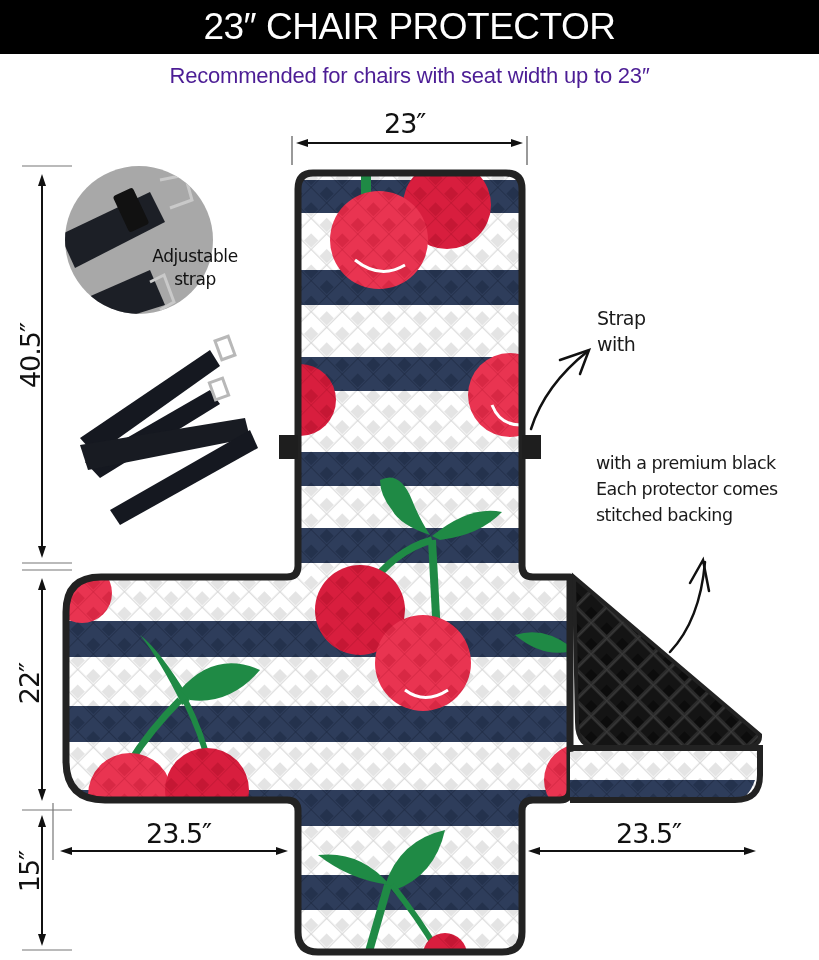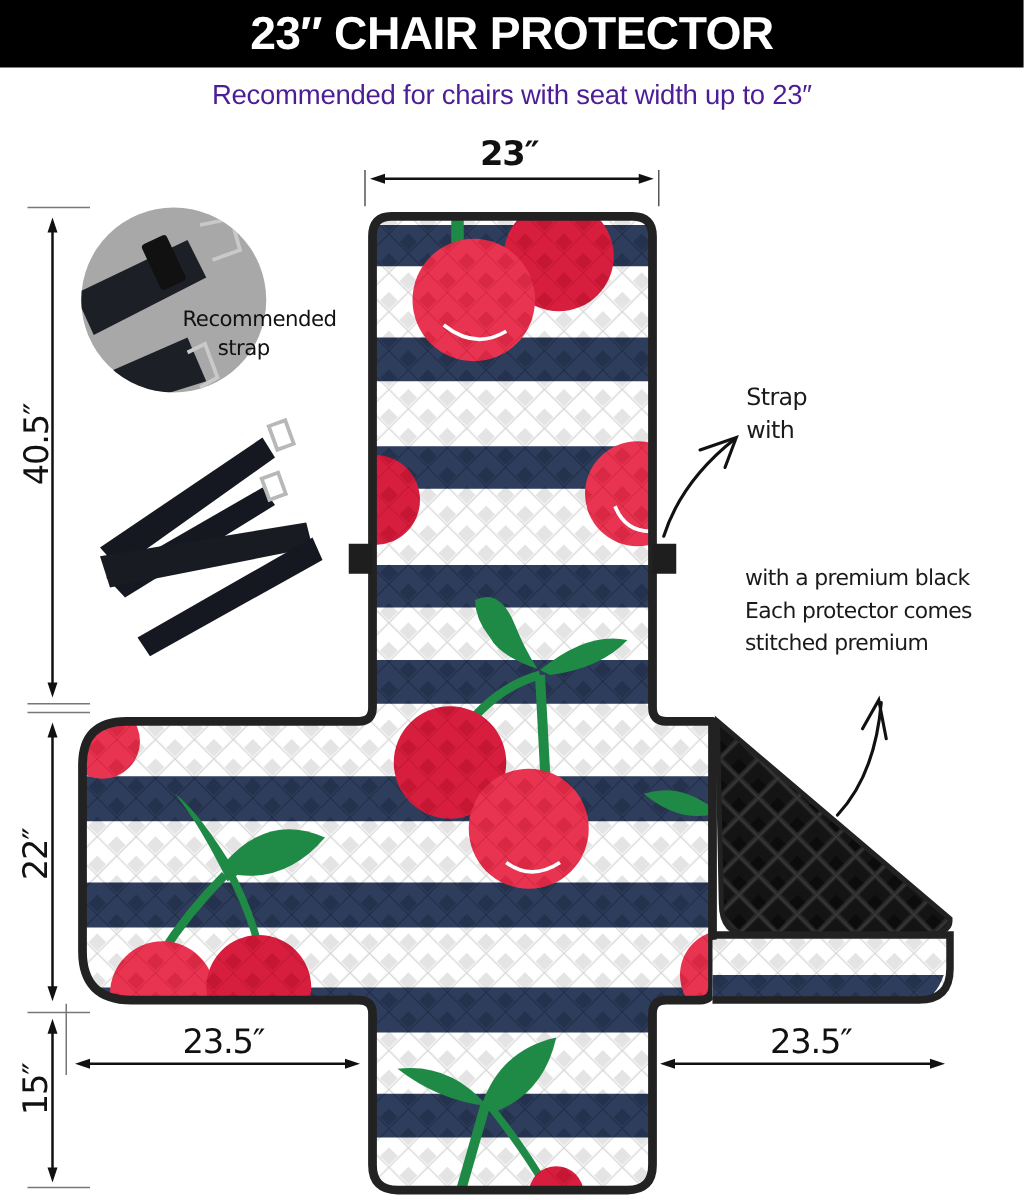--- a/index.html
+++ b/index.html
@@ -3,21 +3,21 @@
 <meta charset="utf-8">
 <style>
   * { box-sizing: border-box; margin: 0; padding: 0; }
   html, body { width: 819px; height: 960px; background: #ffffff; overflow: hidden; }
   body { position: relative; font-family: "Liberation Sans", "DejaVu Sans", sans-serif; color: #111; }
 
   .title-bar {
     position: absolute; left: 0; top: 0; width: 819px; height: 54px;
     background: #000; color: #fff;
     display: flex; align-items: center; justify-content: center;
-    font-weight: bold; font-size: 37px; letter-spacing: -0.5px;
+    font-weight: normal; font-size: 37px; letter-spacing: -0.5px;
     font-family: "Liberation Sans", sans-serif;
   }
   .subtitle {
     position: absolute; left: 0; top: 63px; width: 819px; text-align: center;
     font-size: 22px; color: #4c1d95; letter-spacing: -0.2px;
   }
 
   .dim-label {
     position: absolute; font-size: 27px; color: #111; white-space: nowrap;
     font-family: "DejaVu Sans", sans-serif; font-weight: normal; letter-spacing: -1px;
@@ -235,34 +235,34 @@
   <g>
     <path d="M 80 438 L 210 350 L 220 366 L 95 455 Z" fill="#151820"></path>
     <path d="M 85 462 L 210 390 L 220 404 L 100 478 Z" fill="#151820"></path>
     <path d="M 80 445 L 245 418 L 250 438 L 88 470 Z" fill="#181b22"></path>
     <path d="M 110 510 L 250 430 L 258 448 L 120 525 Z" fill="#151820"></path>
     <rect x="218" y="338" width="14" height="20" fill="none" stroke="#b8b8b8" stroke-width="3" transform="rotate(-20 225 348)"></rect>
     <rect x="212" y="380" width="14" height="18" fill="none" stroke="#b8b8b8" stroke-width="3" transform="rotate(-20 219 389)"></rect>
   </g>
 </svg>
 
-<div class="dim-label" style="left:384px; top:108px;font-weight:bold;">23″</div>
+<div class="dim-label" style="left:384px; top:108px;">23″</div>
 <div class="dim-label vert" style="left:-6px; top:340px; width:72px; text-align:center;">40.5″</div>
 <div class="dim-label vert" style="left:4px; top:668px; width:50px; text-align:center;">22″</div>
 <div class="dim-label vert" style="left:6px; top:856px; width:46px; text-align:center;">15″</div>
 <div class="dim-label" style="left:146px; top:818px;">23.5″</div>
 <div class="dim-label" style="left:616px; top:818px;">23.5″</div>
 
 <div class="strap-circle-label" style="left:146px; top:245px; width:98px;">
-  <div>Recommended</div>
+  <div>Adjustable</div>
   <div>strap</div>
 </div>
 
 <div class="callout" style="left:597px; top:305px;">
   <div>Strap</div>
   <div>with</div>
 </div>
 
 <div class="callout" style="left:596px; top:450px; font-size:17.5px;">
   <div>with a premium black</div>
   <div>Each protector comes</div>
-  <div>stitched premium</div>
+  <div>stitched backing</div>
 </div>
 
 </body></html>

